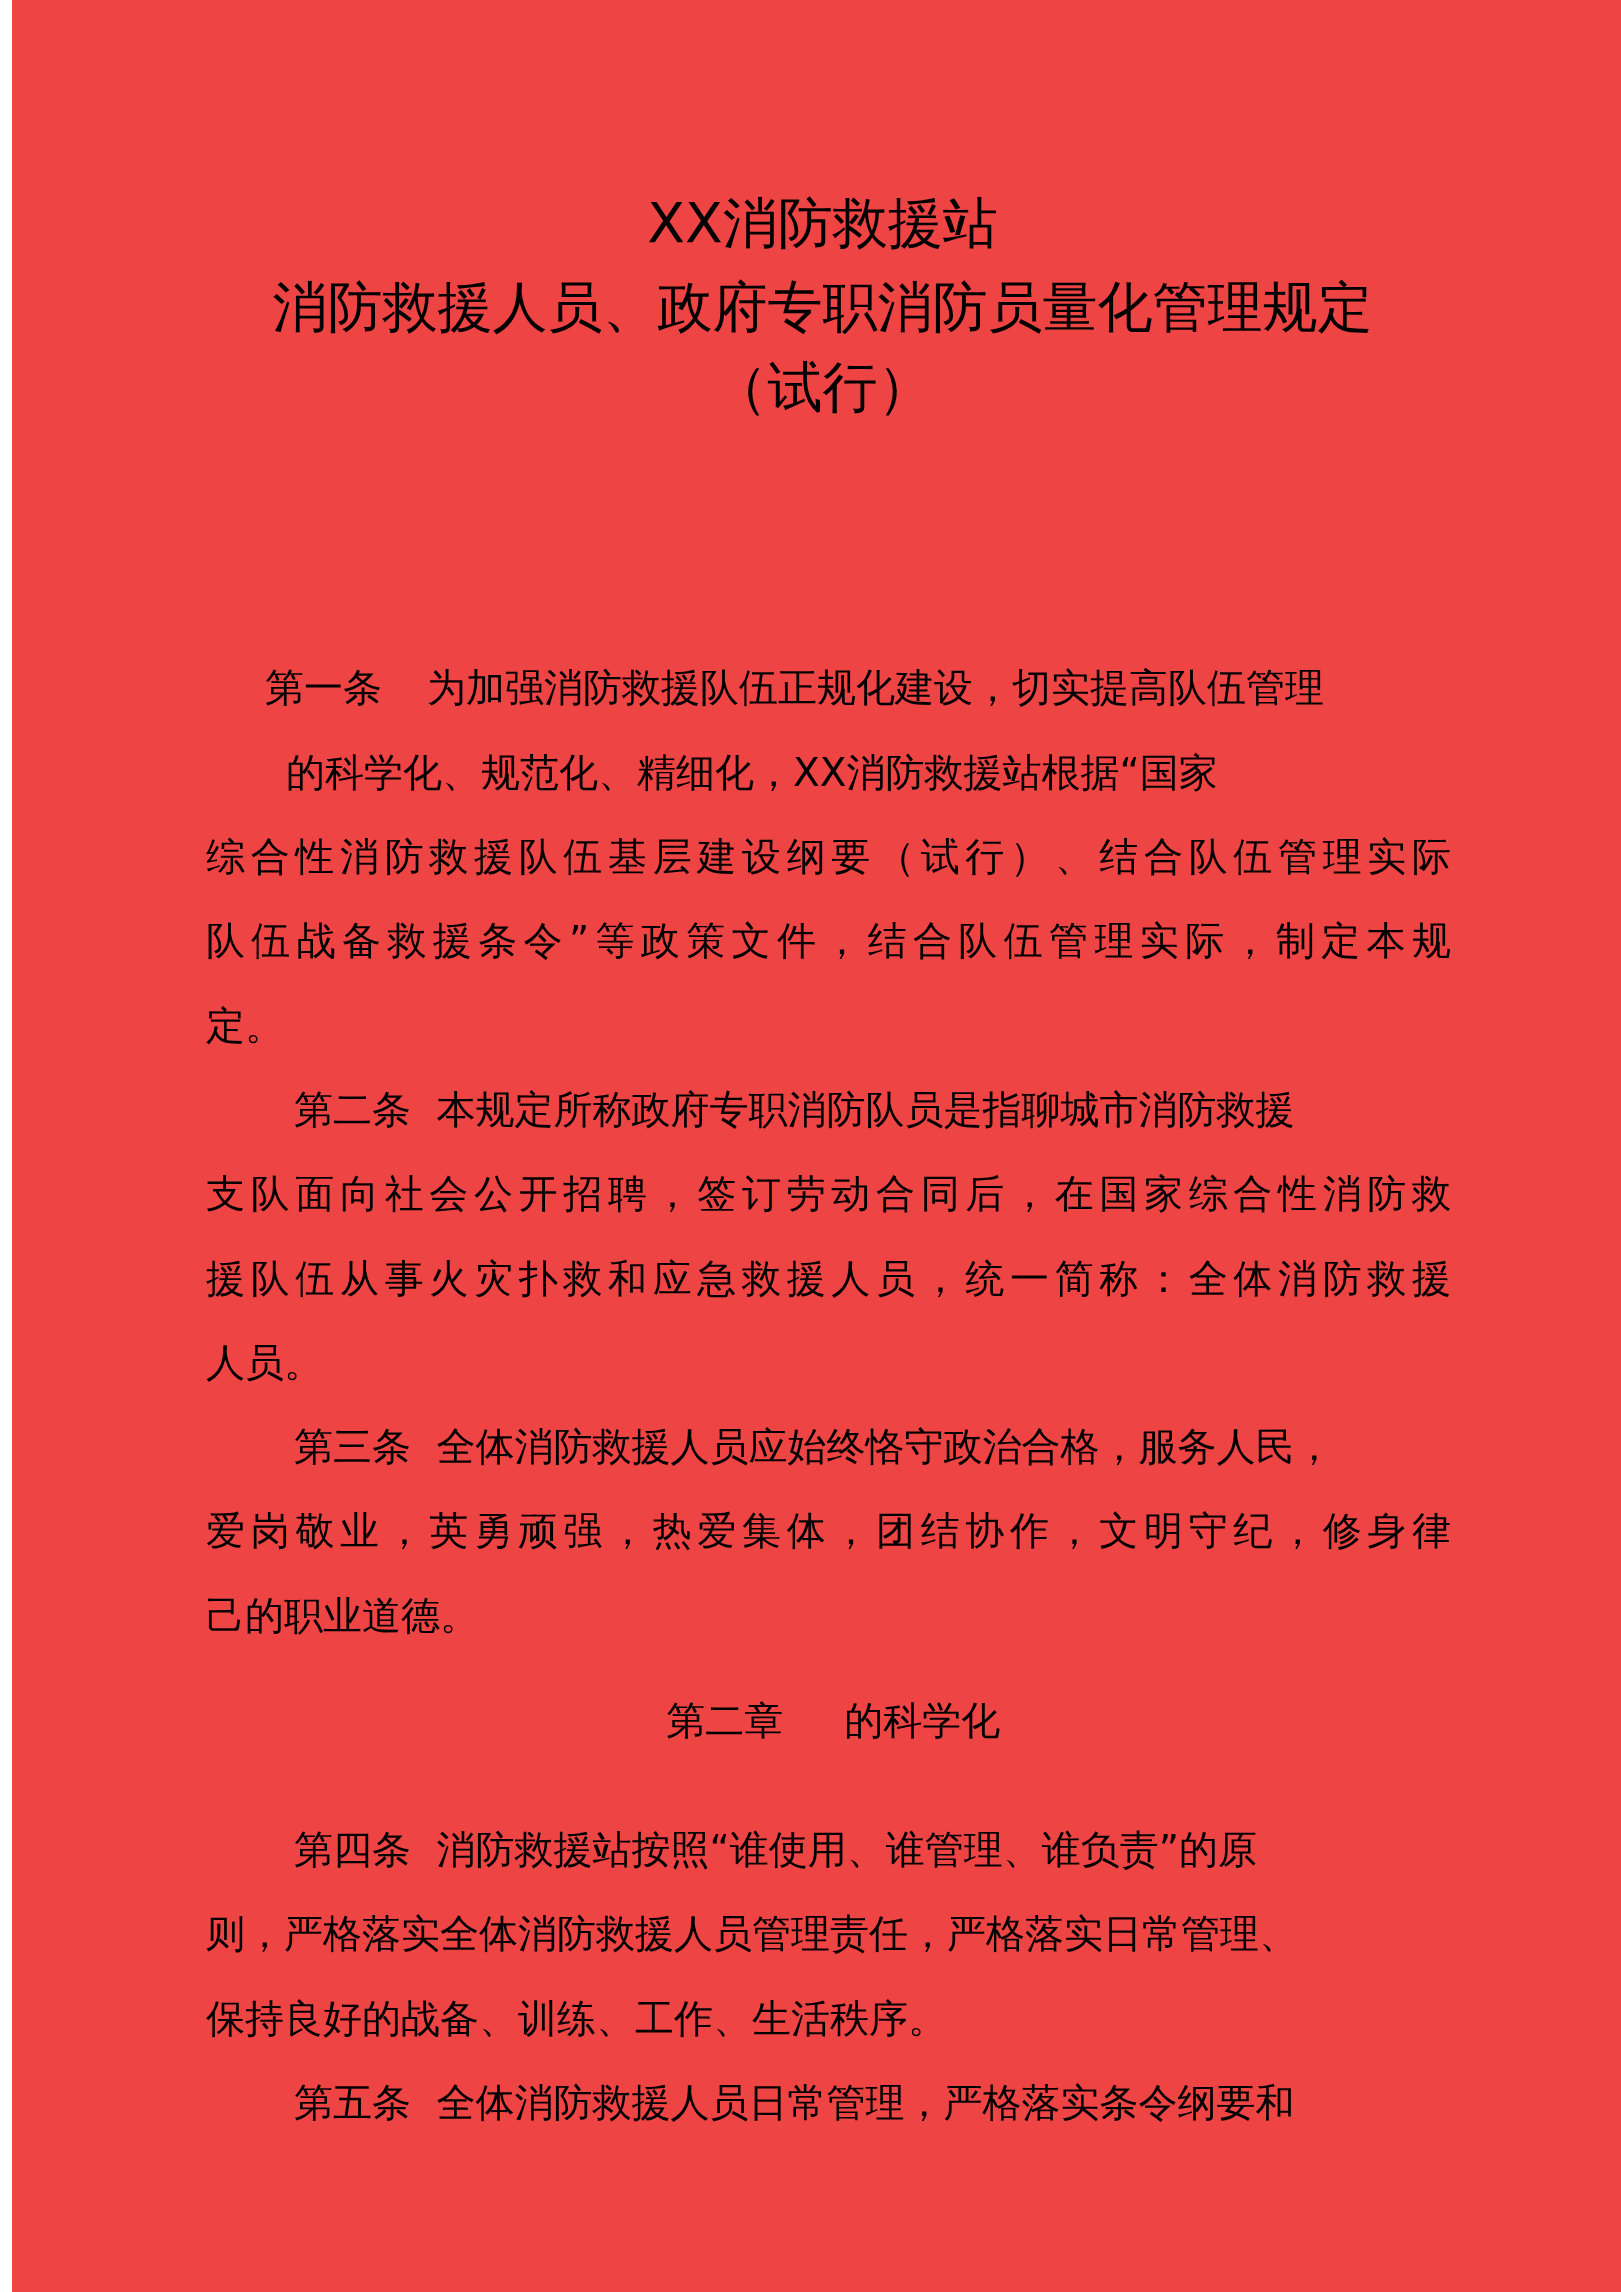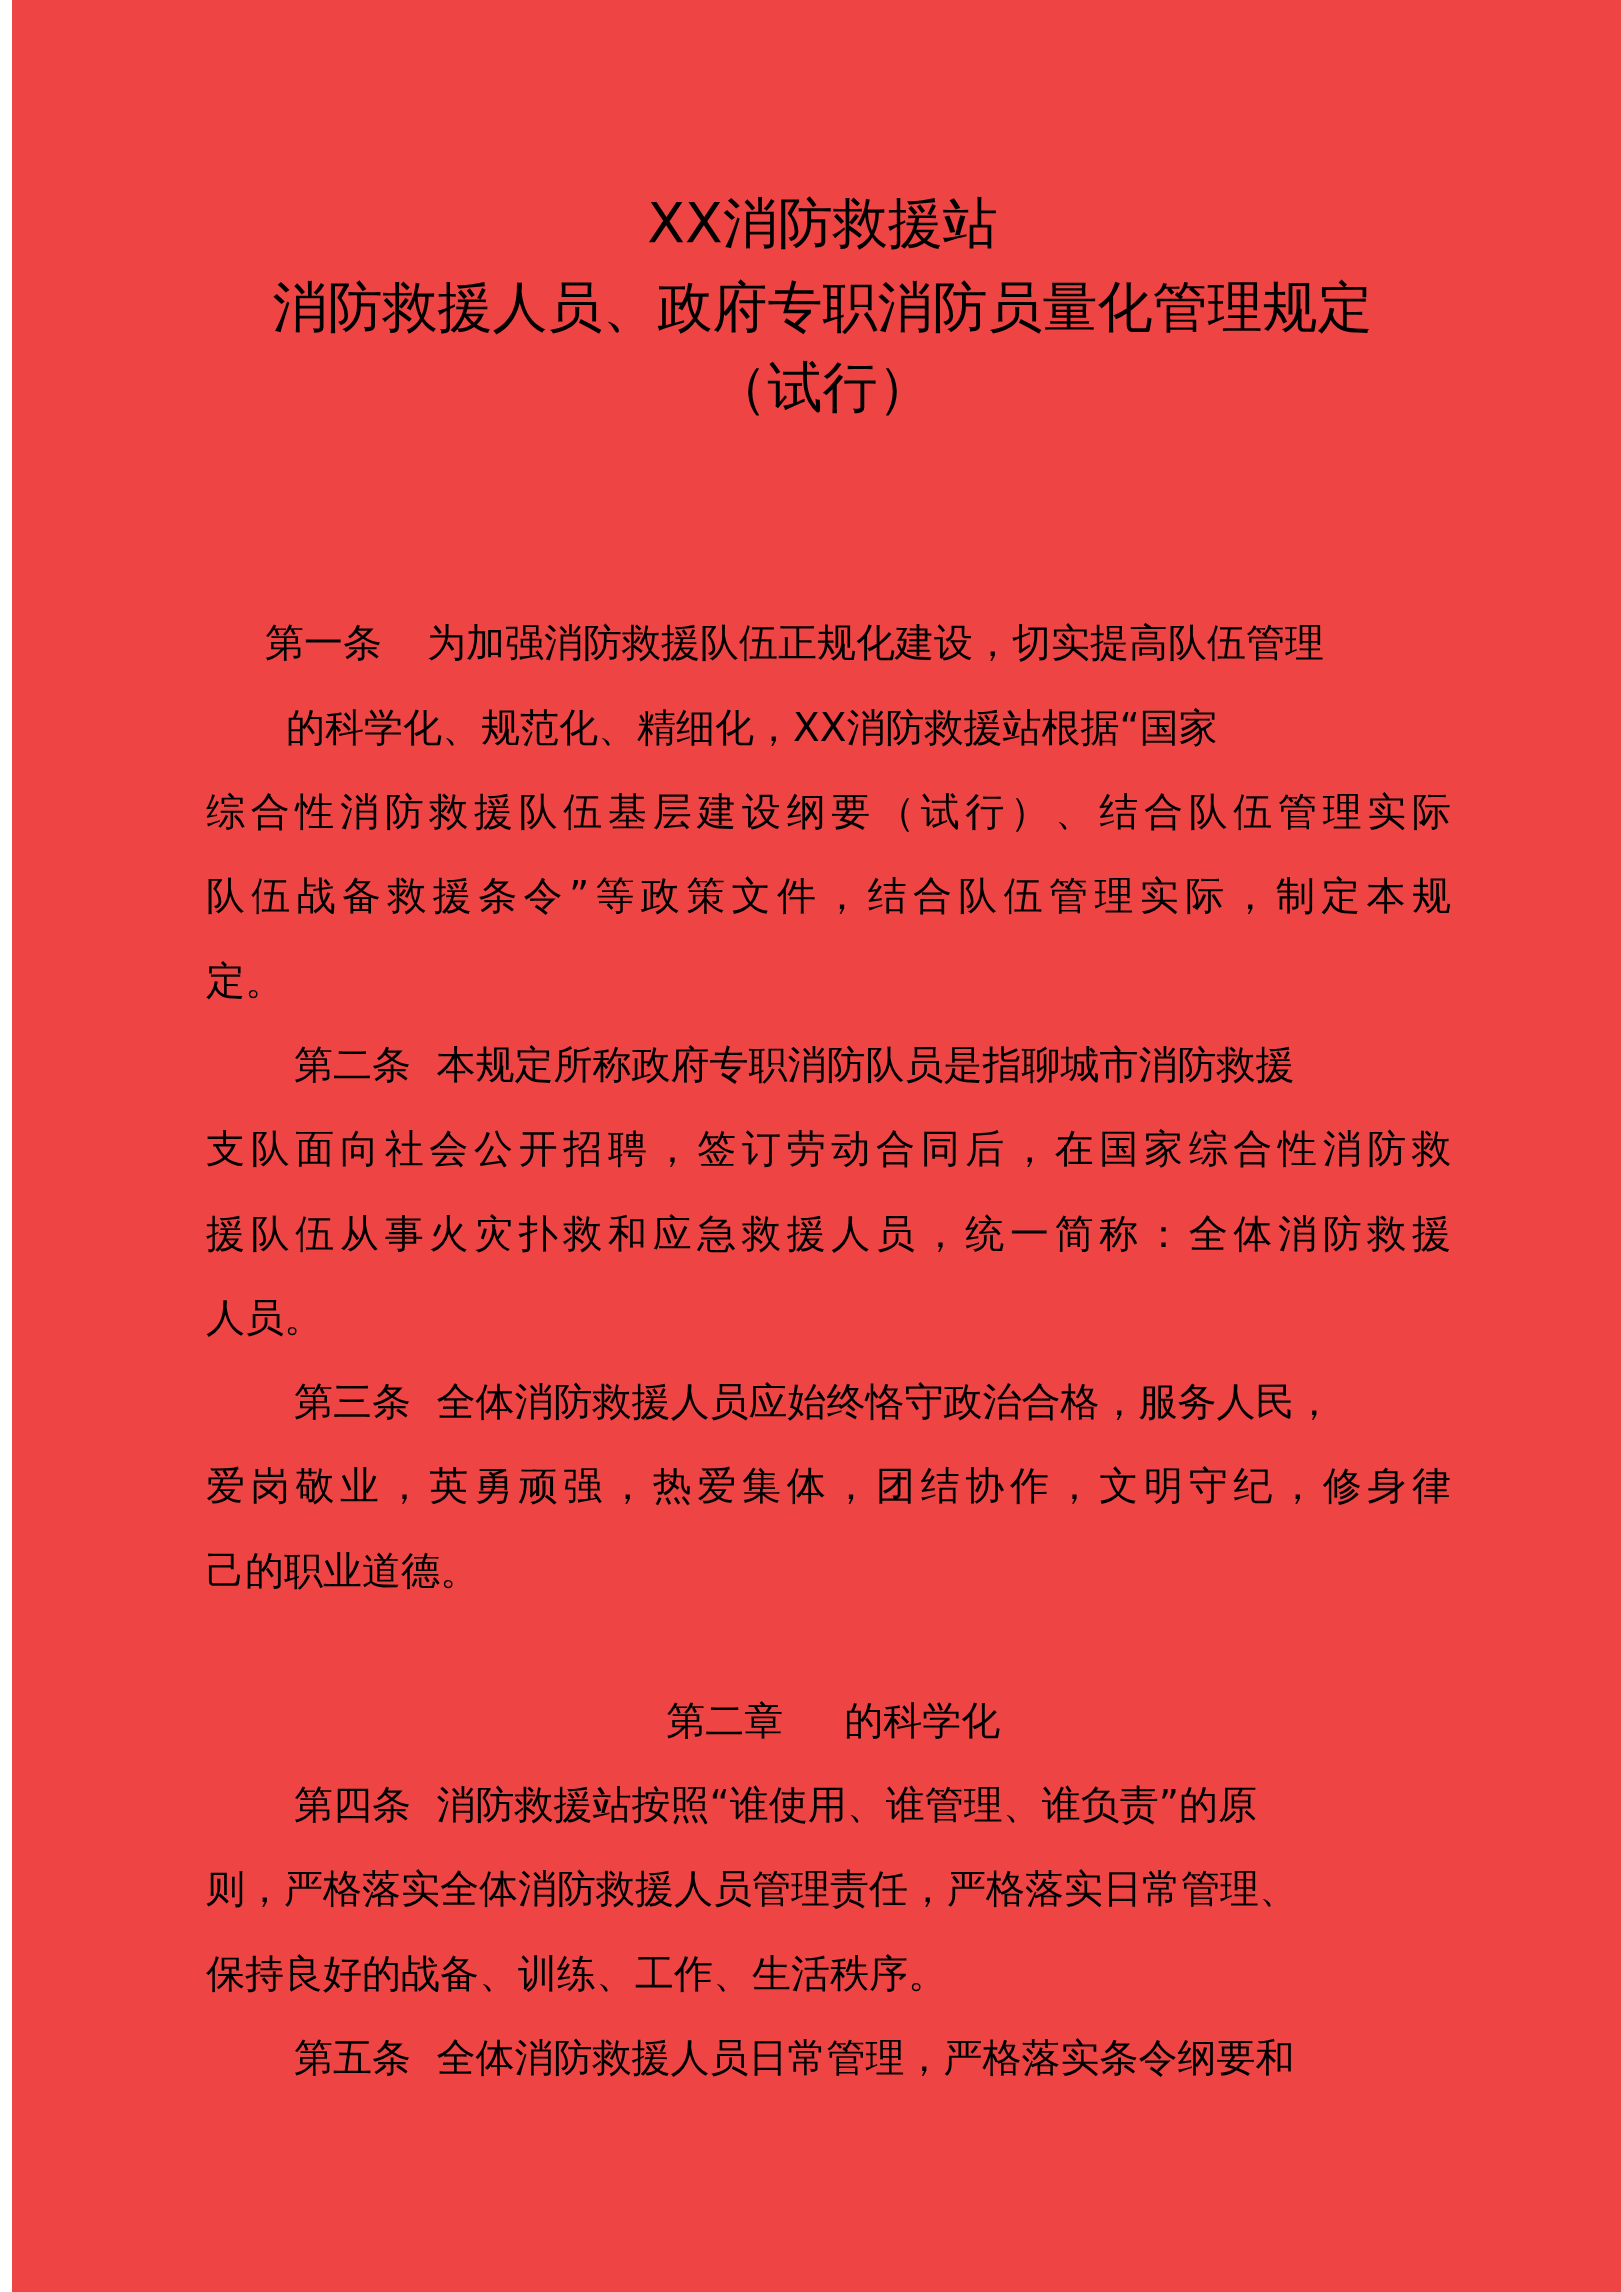--- a/index.html
+++ b/index.html
@@ -4,21 +4,21 @@
   <style>
     html, body { margin: 0; padding: 0; background: #ffffff; }
     body { width: 1621px; height: 2293px; position: relative; overflow: hidden;
            font-family: "DejaVu Sans", "Liberation Sans", sans-serif; color: #000000; }
     .page { position: absolute; left: 12px; top: 0; width: 1621px; height: 2293px; background: #ef4444; }
     .title { position: absolute; left: 0; width: 1621px; text-align: center;
              font-size: 55px; line-height: 63px; white-space: nowrap; letter-spacing: 0px; }
     .chapter { position: absolute; left: 0; width: 1621px; text-align: center;
                font-size: 39px; line-height: 47px; white-space: nowrap; }
     .chapter .gap { display: inline-block; width: 61px; }
-    .line { position: absolute; font-size: 39px; line-height: 47px; white-space: nowrap; }
+    .line { position: absolute; font-size: 39px; line-height: 47px; white-space: nowrap; margin-top: 45px; }
     .justify { width: 1245px; text-align: justify; text-align-last: justify; }
   </style>
 </head>
 <body>
 
 <div class="page">
 
   <div class="title" style="top:192px;">XX消防救援站</div>
   <div class="title" style="top:276px;">消防救援人员、政府专职消防员量化管理规定</div>
   <div class="title" style="top:356px;">（试行）</div>

